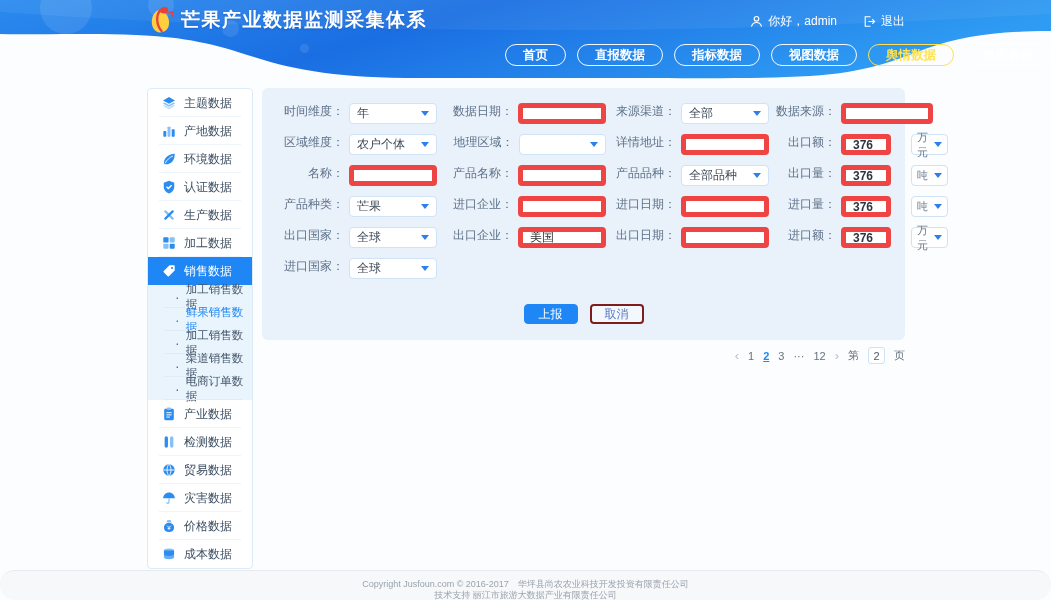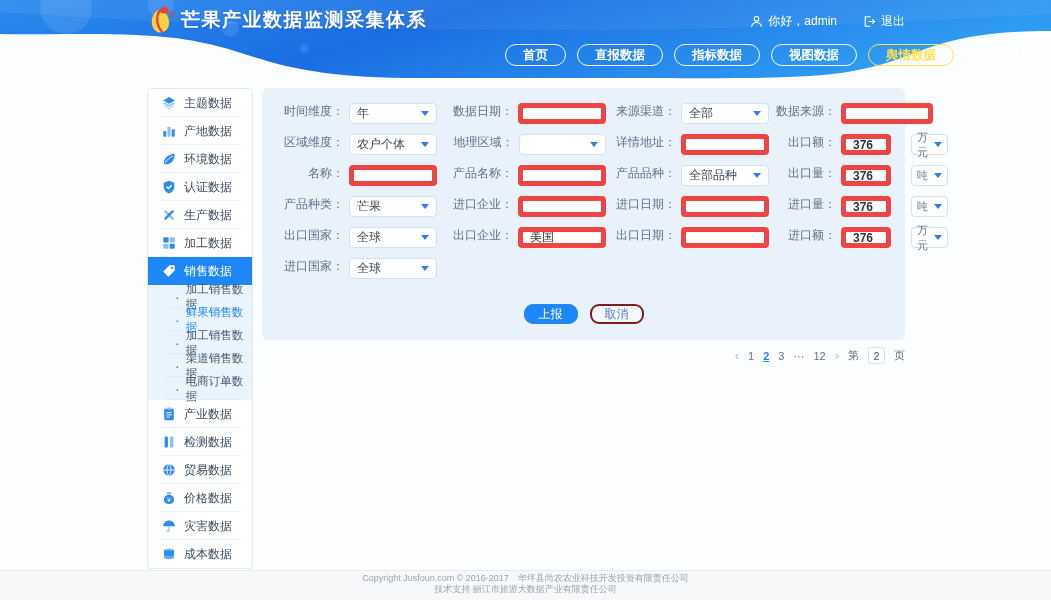--- a/index.html
+++ b/index.html
@@ -50,37 +50,37 @@
          display:flex; align-items:center; justify-content:space-between; padding:0 7px;
          font-size:12px; color:#3c4858; cursor:pointer; }
   .caret { width:0; height:0; border-left:4px solid transparent; border-right:4px solid transparent;
            border-top:5px solid #2d7ff0; }
   .inp { width:88px; height:21px; background:#fff; border:5px solid #ef4444; border-radius:4px;
          font-size:12px; color:#333; padding:0 7px; outline:none; font-family:inherit; }
   .inp.wide { width:92px; }
   .inp.num { width:50px; font-weight:bold; color:#2b3440; }
   .sel.unit { width:37px; margin-left:20px; padding:0 5px; color:#68798c; font-size:11px; }
   .actions { position:absolute; left:0; top:216px; width:643px; display:flex; justify-content:center; gap:12px; }
-  .btn { height:20px; line-height:18px; width:54px; text-align:center; border-radius:9px;
+  .btn { height:20px; line-height:18px; width:54px; text-align:center; border-radius:4px;
          font-size:12px; cursor:pointer; }
   .btn.primary { background:#1e87f5; color:#fff; border:1px solid #1e87f5; }
   .btn.ghost { background:#f3f8fe; color:#5b79c0; border:2px solid #7f1d1d;font-family:Liberation Mono, monospace; }
 
   
   .pagination { position:absolute; top:347px; right:146px; display:flex; align-items:center; gap:9px;
                 font-size:11px; color:#67727e; }
   .pg { cursor:pointer; }
   .pg.arrow { color:#b3bfca; font-size:13px; }
   .pg.current { color:#1e87f5; font-weight:bold; text-decoration:underline; }
   .pg-box { width:17px; height:17px; border:1px solid #cfe2f6; border-radius:3px; background:#fff;
             text-align:center; line-height:16px; font-size:11px; color:#4a5a6a; cursor:text; }
 
   
   .footer { position:absolute; left:0; top:570px; width:1051px; height:30px; background:#f6f8fa;
-            border-top:1px solid #e8ebee; text-align:center; color:#9aa3ad; font-size:9px; padding-top:2px; }
+            border-top:1px solid #e8ebee; text-align:center; color:#9aa3ad; font-size:9px; padding-top:8px;border-radius:15px; }
   .footer div { line-height:11px; }
 </style>
 </head>
 <body>
 
 <div class="stage">
 
   <div class="header">
     <svg class="wave" width="1051" height="90" viewBox="0 0 1051 90">
       <defs>
@@ -254,34 +254,34 @@
       <svg width="14" height="14" viewBox="0 0 16 16">
         <circle cx="8" cy="8" r="6.5" fill="#2d8cf0"></circle>
         <path d="M1.5 8 H14.5 M8 1.5 C5 4 5 12 8 14.5 C11 12 11 4 8 1.5" stroke="#fff" stroke-width="1" fill="none"></path>
       </svg>
       <span>贸易数据</span>
         <i class="sep"></i>
     </div>
 
     <div class="side-item">
       <svg width="14" height="14" viewBox="0 0 16 16">
+        <path d="M1.2 8.2 C1.8 4 4.6 1.6 8 1.6 C11.4 1.6 14.2 4 14.8 8.2 Z" fill="#2d8cf0"></path>
+        <path d="M8 8.2 V12.6 C8 14.6 5.4 14.6 5.4 12.8" stroke="#86c0f7" stroke-width="1.4" fill="none"></path>
+      </svg>
+      <span>灾害数据</span>
+        <i class="sep"></i>
+    </div>
+
+    <div class="side-item">
+      <svg width="14" height="14" viewBox="0 0 16 16">
         <path d="M6.2 1.2 H9.8 L11 3.6 H5 Z" fill="#86c0f7"></path>
         <path d="M8 4.3 C11.6 4.3 13.8 7 13.8 10 C13.8 13 11.4 14.9 8 14.9 C4.6 14.9 2.2 13 2.2 10 C2.2 7 4.4 4.3 8 4.3 Z" fill="#2d8cf0"></path>
         <path d="M6 7.8 8 9.8 10 7.8 M8 9.8 V12.4 M6.4 10.7 H9.6" stroke="#fff" stroke-width="1" fill="none"></path>
       </svg>
       <span>价格数据</span>
-        <i class="sep"></i>
-    </div>
-
-    <div class="side-item">
-      <svg width="14" height="14" viewBox="0 0 16 16">
-        <path d="M1.2 8.2 C1.8 4 4.6 1.6 8 1.6 C11.4 1.6 14.2 4 14.8 8.2 Z" fill="#2d8cf0"></path>
-        <path d="M8 8.2 V12.6 C8 14.6 5.4 14.6 5.4 12.8" stroke="#86c0f7" stroke-width="1.4" fill="none"></path>
-      </svg>
-      <span>灾害数据</span>
         <i class="sep"></i>
     </div>
 
     <div class="side-item">
       <svg width="14" height="14" viewBox="0 0 16 16">
         <ellipse cx="8" cy="4" rx="5.8" ry="2.3" fill="#86c0f7"></ellipse>
         <path d="M2.2 4 V8 C2.2 9.3 4.8 10.3 8 10.3 C11.2 10.3 13.8 9.3 13.8 8 V4" fill="#2d8cf0"></path>
         <path d="M2.2 8 V11.6 C2.2 12.9 4.8 13.9 8 13.9 C11.2 13.9 13.8 12.9 13.8 11.6 V8" fill="#2d8cf0" opacity=".72"></path>
       </svg>
       <span>成本数据</span>

